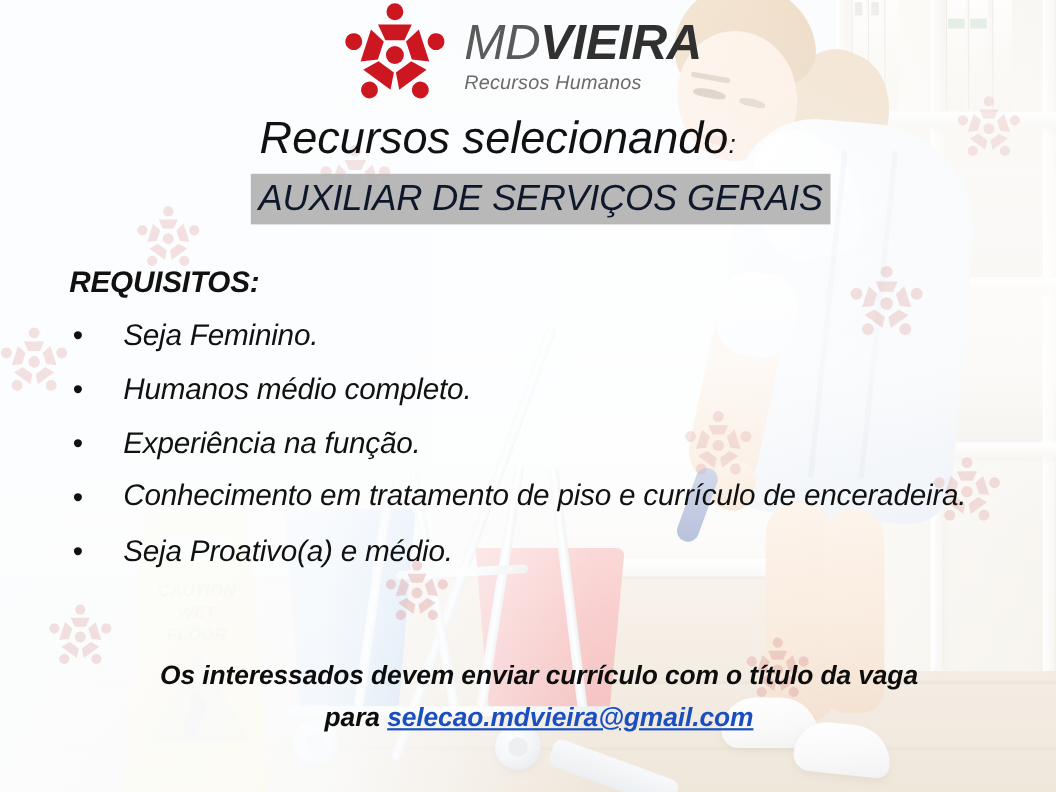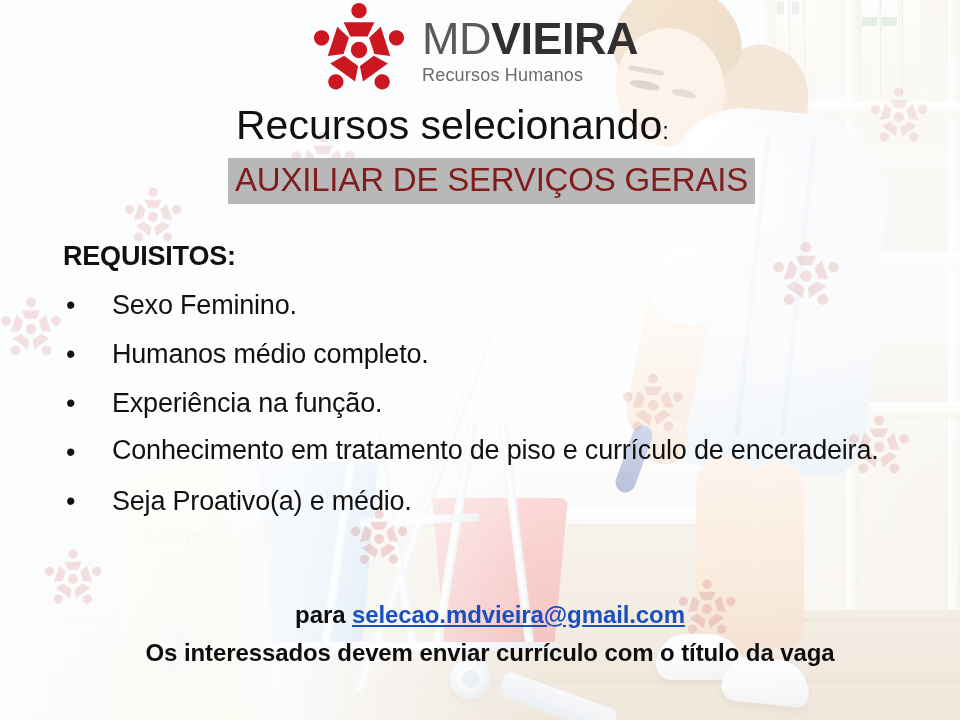--- a/index.html
+++ b/index.html
@@ -8,20 +8,21 @@
     width:960px; height:720px; overflow:hidden;
     font-family:"Liberation Sans", sans-serif;
     background:#ffffff;
   }
 
   #poster {
     position:relative;
     width:960px; height:720px;
     overflow:hidden;
     background:#f7fafc;
+    font-style:italic;
   }
 
   
   .photo { position:absolute; inset:0; overflow:hidden; }
 
   
   .bg-wall{
     position:absolute; inset:0;
     background:
       linear-gradient(180deg,#f4f8fb 0%,#f7fafc 35%,#fafafa 60%,#f6f3ef 72%,#f1e7da 100%);
@@ -280,21 +281,21 @@
     position:absolute; left:236px; top:100px; width:540px;
     font-size:41px; line-height:50px; color:#111; font-weight:normal;
     white-space:nowrap;
   }
   .headline .colon{ font-size:24px; vertical-align:baseline; }
 
   .subhead{
     position:absolute; left:228px; top:158px;
     background:rgba(178,178,178,.92);
     padding:2px 7px 4px 7px;
-    font-size:33px; line-height:40px; color:#7f1d1d; white-space:nowrap;
+    font-size:33px; line-height:40px; color:#0f172a; white-space:nowrap;
     letter-spacing:-.2px;
   }
 
   .req-title{
     position:absolute; left:63px; top:240px;
     font-size:27px; line-height:32px; font-weight:bold; color:#111;
     letter-spacing:-.2px;
   }
 
   .bullets{ position:absolute; left:63px; top:283px; width:830px; }
@@ -711,38 +712,38 @@
 
   <div class="headline"><span>Recursos selecionando</span><span class="colon">:</span></div>
 
   <div class="subhead">AUXILIAR DE SERVIÇOS GERAIS</div>
 
   <div class="req-title">REQUISITOS:</div>
 
   <div class="bullets">
     <div class="bullet">
       <span class="bullet-dot">•</span>
-      <span class="bullet-text">Sexo Feminino.</span>
+      <span class="bullet-text">Seja Feminino.</span>
     </div>
     <div class="bullet">
       <span class="bullet-dot">•</span>
       <span class="bullet-text">Humanos médio completo.</span>
     </div>
     <div class="bullet">
       <span class="bullet-dot">•</span>
       <span class="bullet-text">Experiência na função.</span>
     </div>
     <div class="bullet wrap">
       <span class="bullet-dot">•</span>
       <span class="bullet-text">Conhecimento em tratamento de piso e currículo de enceradeira.</span>
     </div>
     <div class="bullet">
       <span class="bullet-dot">•</span>
       <span class="bullet-text">Seja Proativo(a) e médio.</span>
     </div>
   </div>
 
   <div class="footer">
+    <div>Os interessados devem enviar currículo com o título da vaga</div>
     <div><span>para </span><a class="footer-mail" href="#">selecao.mdvieira@gmail.com</a></div>
-    <div>Os interessados devem enviar currículo com o título da vaga</div>
   </div>
 
 </div>
 
 </body></html>

